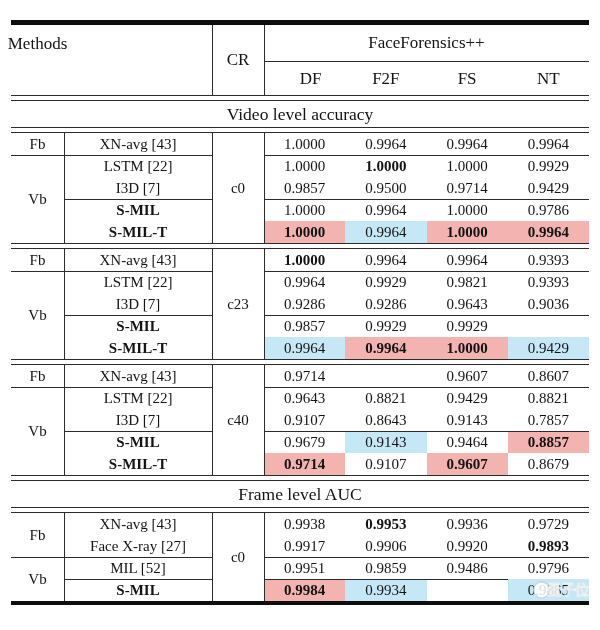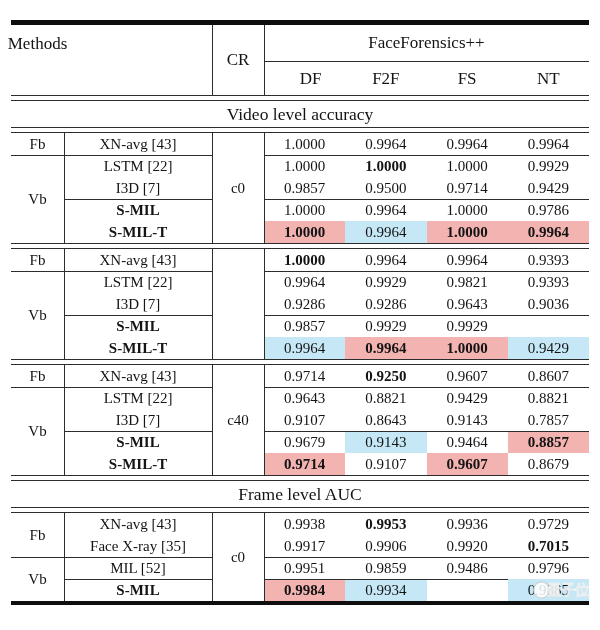--- a/index.html
+++ b/index.html
@@ -124,20 +124,21 @@
     <div class="hl" style="top:66px;left:53px;width:148px"></div>
     <div class="hl" style="top:66px;left:253px;right:0"></div>
 
     <div class="c" style="grid-area:1/1">Fb</div>
     <div class="c" style="grid-area:2/1/6/2">Vb</div>
     <div class="c" style="grid-area:1/2">XN-avg [43]</div>
     <div class="c" style="grid-area:2/2">LSTM [22]</div>
     <div class="c" style="grid-area:3/2">I3D [7]</div>
     <div class="c b" style="grid-area:4/2">S-MIL</div>
     <div class="c b" style="grid-area:5/2">S-MIL-T</div>
+    <div class="c" style="grid-area:1/3/6/4">c23</div>
 
     <div class="c b" style="grid-area:1/4">1.0000</div>
     <div class="c" style="grid-area:1/5">0.9964</div>
     <div class="c" style="grid-area:1/6">0.9964</div>
     <div class="c" style="grid-area:1/7">0.9393</div>
 
     <div class="c" style="grid-area:2/4">0.9964</div>
     <div class="c" style="grid-area:2/5">0.9929</div>
     <div class="c" style="grid-area:2/6">0.9821</div>
     <div class="c" style="grid-area:2/7">0.9393</div>
@@ -171,21 +172,20 @@
     <div class="c" style="grid-area:1/1">Fb</div>
     <div class="c" style="grid-area:2/1/6/2">Vb</div>
     <div class="c" style="grid-area:1/2">XN-avg [43]</div>
     <div class="c" style="grid-area:2/2">LSTM [22]</div>
     <div class="c" style="grid-area:3/2">I3D [7]</div>
     <div class="c b" style="grid-area:4/2">S-MIL</div>
     <div class="c b" style="grid-area:5/2">S-MIL-T</div>
     <div class="c" style="grid-area:1/3/6/4">c40</div>
 
     <div class="c" style="grid-area:1/4">0.9714</div>
-    <div class="c b" style="grid-area:1/5">0.9250</div>
     <div class="c" style="grid-area:1/6">0.9607</div>
     <div class="c" style="grid-area:1/7">0.8607</div>
 
     <div class="c" style="grid-area:2/4">0.9643</div>
     <div class="c" style="grid-area:2/5">0.8821</div>
     <div class="c" style="grid-area:2/6">0.9429</div>
     <div class="c" style="grid-area:2/7">0.8821</div>
 
     <div class="c" style="grid-area:3/4">0.9107</div>
     <div class="c" style="grid-area:3/5">0.8643</div>
@@ -212,34 +212,34 @@
     <div class="vl v2"></div>
     <div class="vl v3"></div>
     <div class="hl" style="top:44px;left:0;width:201px"></div>
     <div class="hl" style="top:44px;left:253px;right:0"></div>
     <div class="hl" style="top:66px;left:53px;width:148px"></div>
     <div class="hl" style="top:66px;left:253px;right:0"></div>
 
     <div class="c" style="grid-area:1/1/3/2">Fb</div>
     <div class="c" style="grid-area:3/1/5/2">Vb</div>
     <div class="c" style="grid-area:1/2">XN-avg [43]</div>
-    <div class="c" style="grid-area:2/2">Face X-ray [35]</div>
+    <div class="c" style="grid-area:2/2">Face X-ray [27]</div>
     <div class="c" style="grid-area:3/2">MIL [52]</div>
     <div class="c b" style="grid-area:4/2">S-MIL</div>
     <div class="c" style="grid-area:1/3/5/4">c0</div>
 
     <div class="c" style="grid-area:1/4">0.9938</div>
     <div class="c b" style="grid-area:1/5">0.9953</div>
     <div class="c" style="grid-area:1/6">0.9936</div>
     <div class="c" style="grid-area:1/7">0.9729</div>
 
     <div class="c" style="grid-area:2/4">0.9917</div>
     <div class="c" style="grid-area:2/5">0.9906</div>
     <div class="c" style="grid-area:2/6">0.9920</div>
-    <div class="c b" style="grid-area:2/7">0.7015</div>
+    <div class="c b" style="grid-area:2/7">0.9893</div>
 
     <div class="c" style="grid-area:3/4">0.9951</div>
     <div class="c" style="grid-area:3/5">0.9859</div>
     <div class="c" style="grid-area:3/6">0.9486</div>
     <div class="c" style="grid-area:3/7">0.9796</div>
 
     <div class="c hp b" style="grid-area:4/4">0.9984</div>
     <div class="c hb" style="grid-area:4/5">0.9934</div>
     <div class="c hb wmcell" style="grid-area:4/7">
       <span>0.9885</span>

